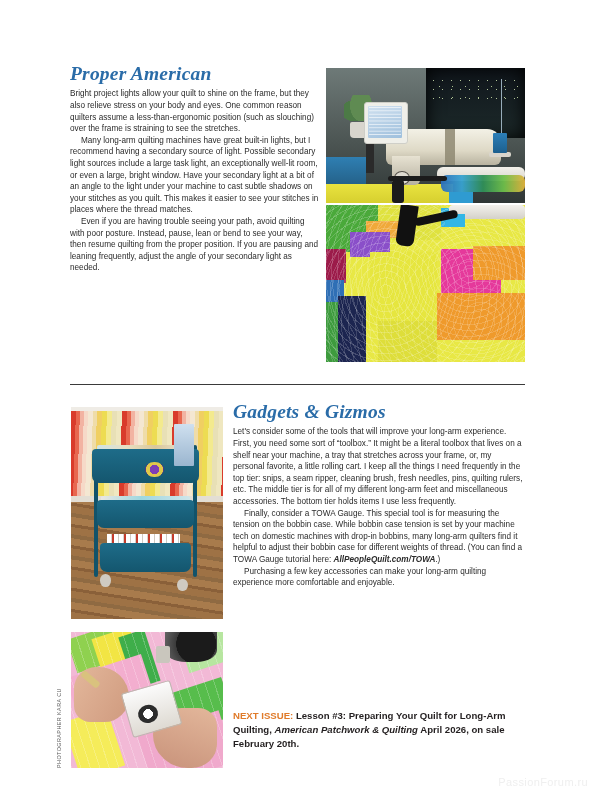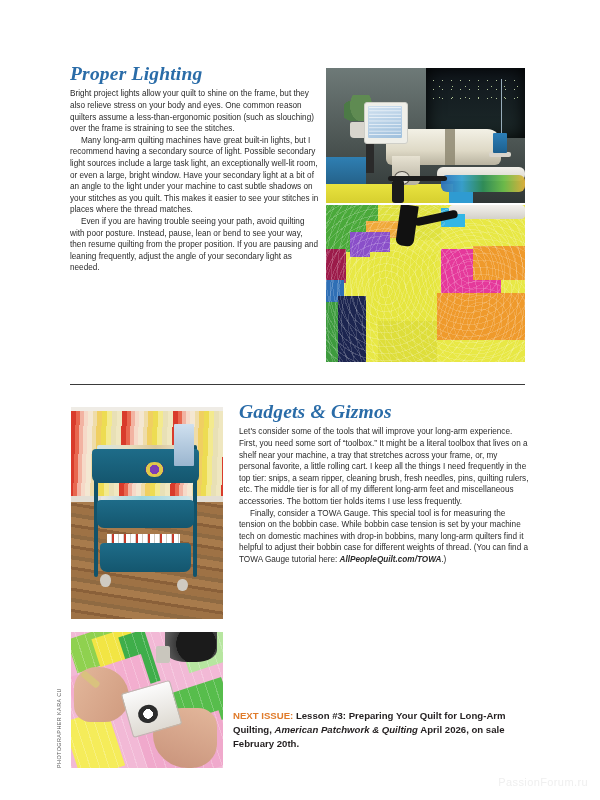--- a/index.html
+++ b/index.html
@@ -80,21 +80,21 @@
     left: 70px;
     top: 384px;
     width: 455px;
     height: 1px;
     background: #3a3a3a;
   }
 
   
   .sec2-text {
     position: absolute;
-    left: 239px;
+    left: 233px;
     top: 402px;
     width: 292px;
   }
   .sec2-text .heading {
     font-size: 19.5px;
     margin-bottom: 4px;
   }
 
   .photo-cart {
     left: 71px;
@@ -299,23 +299,23 @@
       background: radial-gradient(circle,#fff 0 35%, #2c2c2c 36%); border-radius: 50%; transform: rotate(-16deg); }
   .h-bracelet { left: 6%; top: 32%; width: 14%; height: 5%; background: #d9c27e; border-radius: 3px; transform: rotate(40deg); }
 </style>
 </head>
 <body>
 
 <div class="page">
 
   <div class="sec1">
     <div class="sec1-text">
-      <h1 class="heading">Proper Lighting</h1>
+      <h1 class="heading">Proper American</h1>
       <div class="body-copy">
-        <p>Bright project lights allow your quilt to shine on the frame, but they also relieve stress on your body and eyes. One common reason quilters assume a less-than-ergonomic position (such as slouching) over the frame is straining to see the stitches.</p>
+        <p>Bright project lights allow your quilt to shine on the frame, but they also relieve stress on your body and eyes. One common reason quilters assume a less-than-ergonomic position (such as slouching) over the frame is straining to see the stretches.</p>
         <p>Many long-arm quilting machines have great built-in lights, but I recommend having a secondary source of light. Possible secondary light sources include a large task light, an exceptionally well-lit room, or even a large, bright window. Have your secondary light at a bit of an angle to the light under your machine to cast subtle shadows on your stitches as you quilt. This makes it easier to see your stitches in places where the thread matches.</p>
         <p>Even if you are having trouble seeing your path, avoid quilting with poor posture. Instead, pause, lean or bend to see your way, then resume quilting from the proper position. If you are pausing and leaning frequently, adjust the angle of your secondary light as needed.</p>
       </div>
     </div>
   </div>
 
   <div class="photo photo-machine">
     <div class="ph-layer m-wall"></div>
     <div class="ph-layer m-window"></div>
     <div class="ph-layer m-lights"></div>
@@ -364,20 +364,21 @@
     <div class="q-p q-arm2"></div>
   </div>
 
   <div class="divider"></div>
 
   <div class="sec2-text">
     <h1 class="heading">Gadgets &amp; Gizmos</h1>
     <div class="body-copy">
       <p>Let's consider some of the tools that will improve your long-arm experience. First, you need some sort of “toolbox.” It might be a literal toolbox that lives on a shelf near your machine, a tray that stretches across your frame, or, my personal favorite, a little rolling cart. I keep all the things I need frequently in the top tier: snips, a seam ripper, cleaning brush, fresh needles, pins, quilting rulers, etc. The middle tier is for all of my different long-arm feet and miscellaneous accessories. The bottom tier holds items I use less frequently.</p>
       <p><span>Finally, consider a TOWA Gauge. This special tool is for measuring the tension on the bobbin case. While bobbin case tension is set by your machine tech on domestic machines with drop-in bobbins, many long-arm quilters find it helpful to adjust their bobbin case for different weights of thread. (You can find a TOWA Gauge tutorial here: </span><b><i><span>AllPeopleQuilt.com/TOWA</span></i></b><span>.)</span></p>
+      <p>Purchasing a few key accessories can make your long-arm quilting experience more comfortable and enjoyable.</p>
     </div>
   </div>
 
   <div class="photo photo-cart">
     <div class="ph-layer c-wall"></div>
     <div class="ph-layer c-bolts"></div>
     <div class="ph-layer c-shelfline"></div>
     <div class="ph-layer c-floor"></div>
     <div class="ph-layer c-rail"></div>
     <div class="ph-layer c-rail2"></div>

